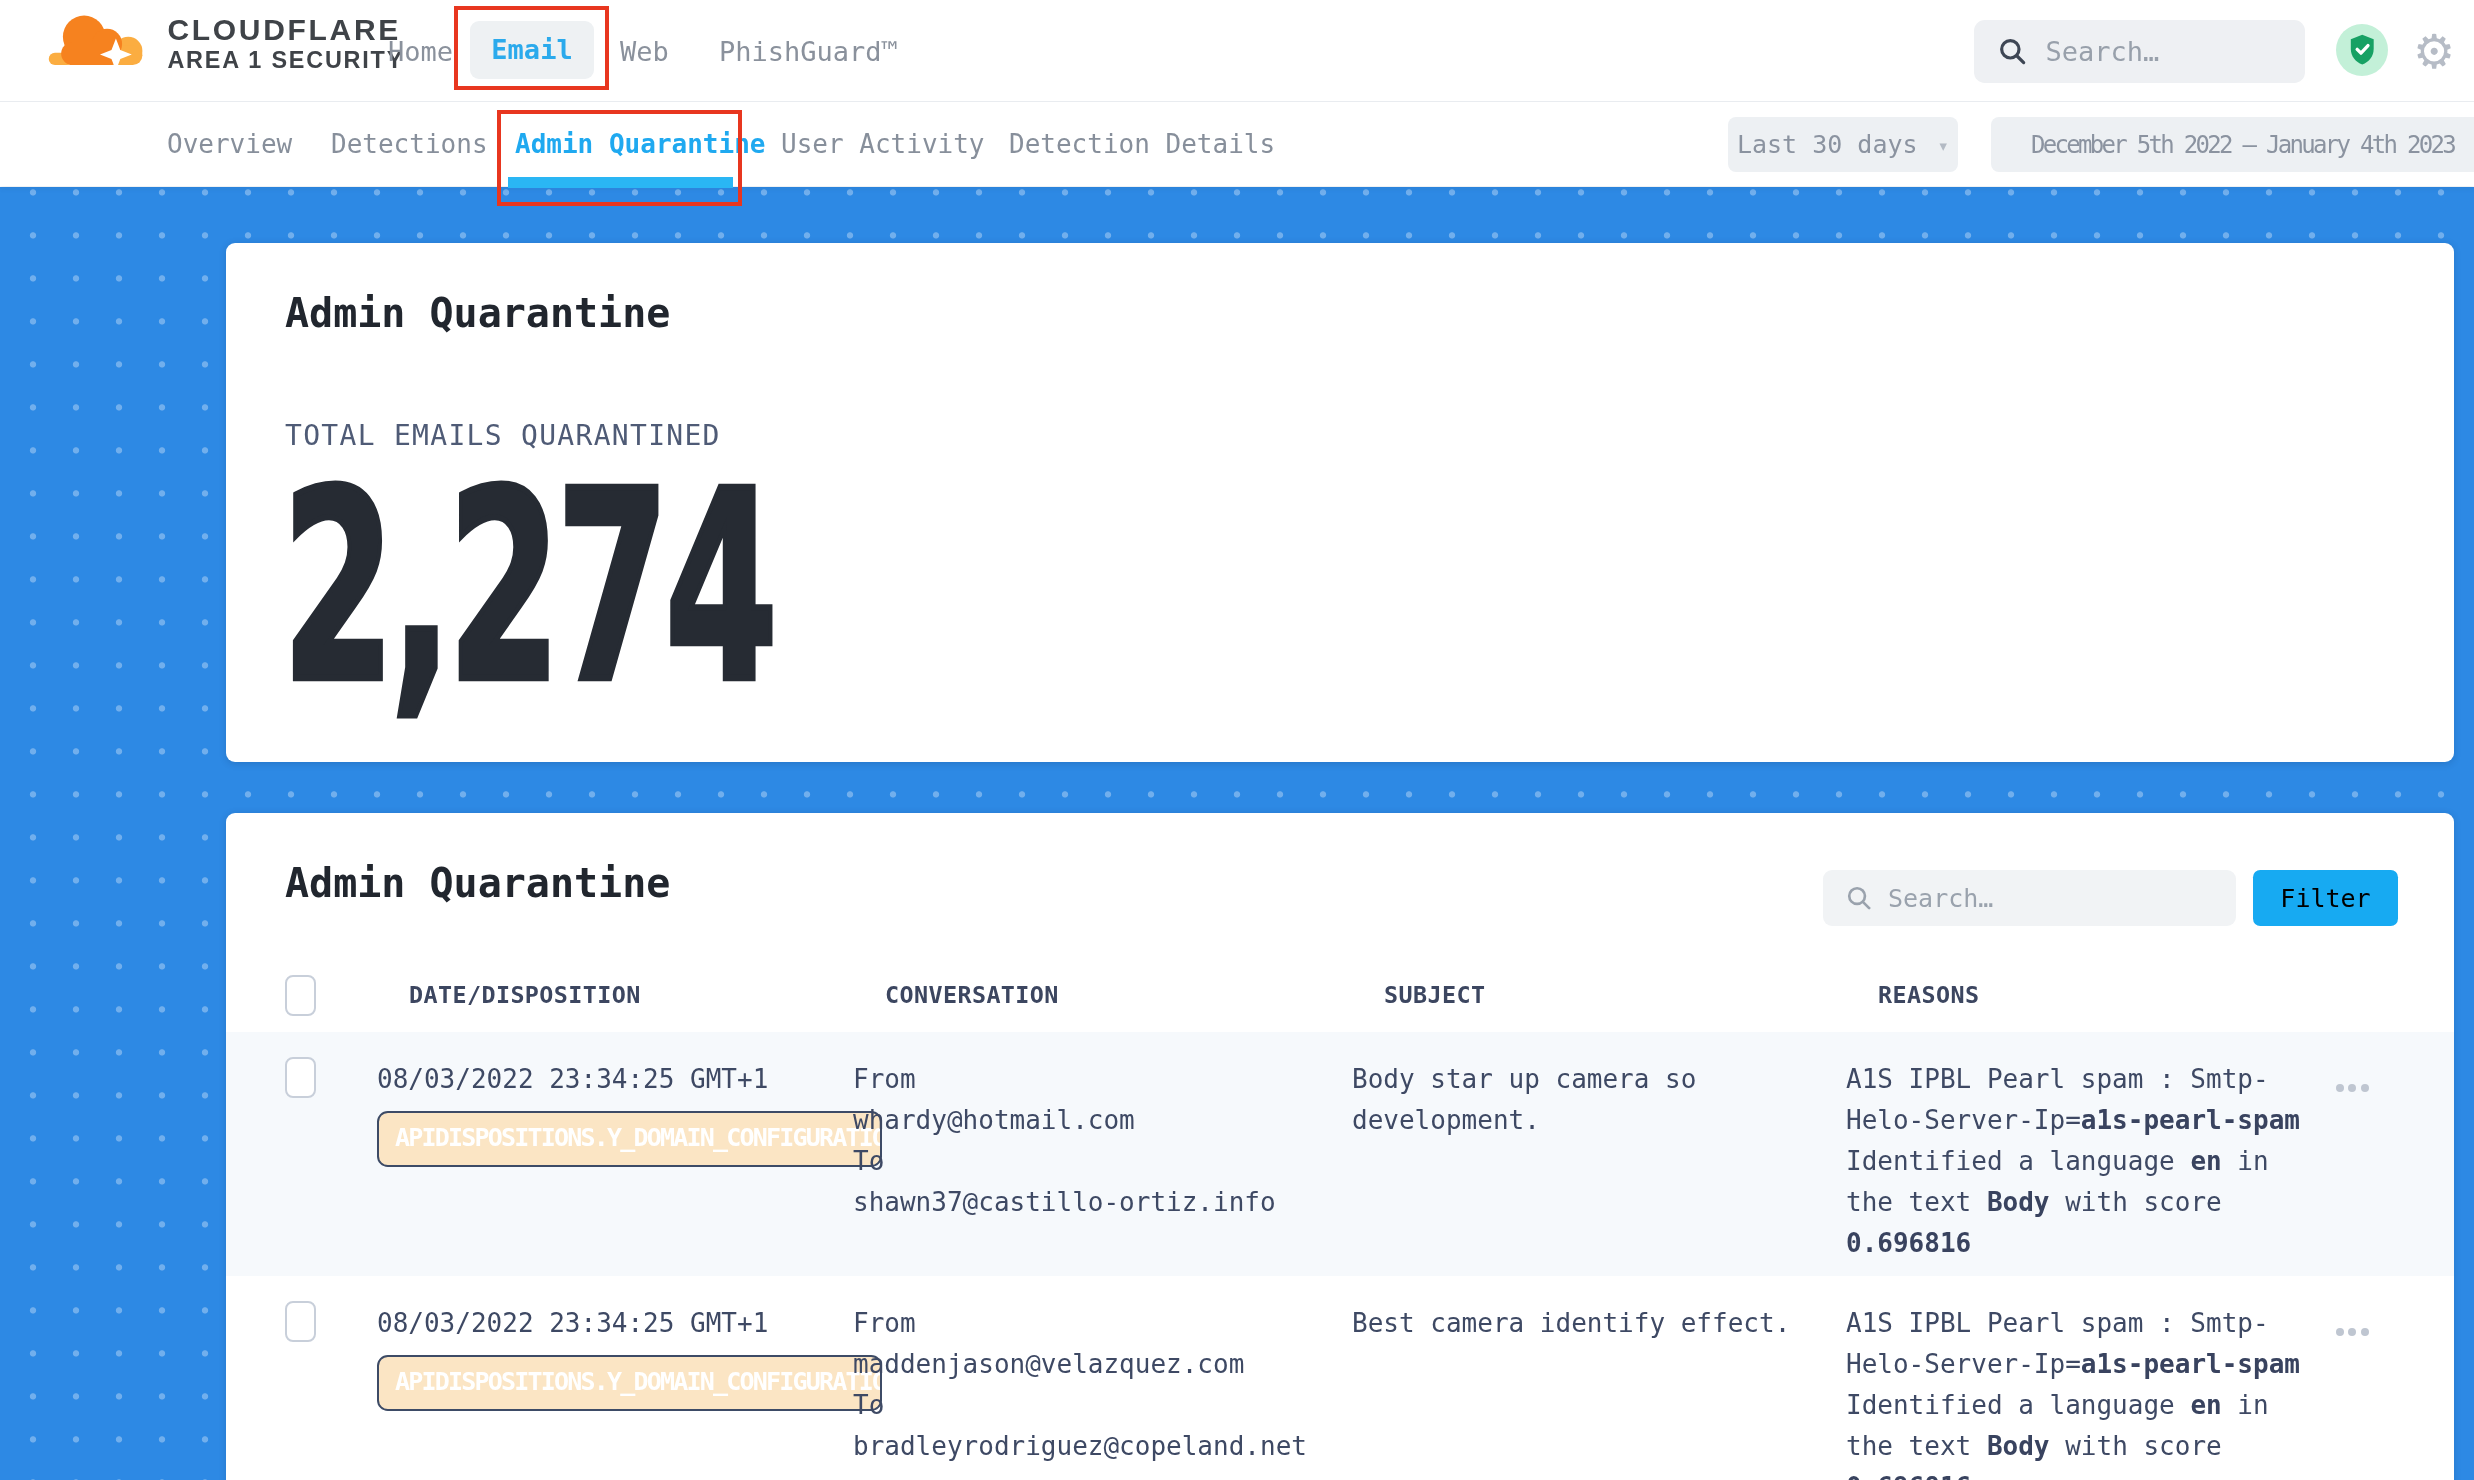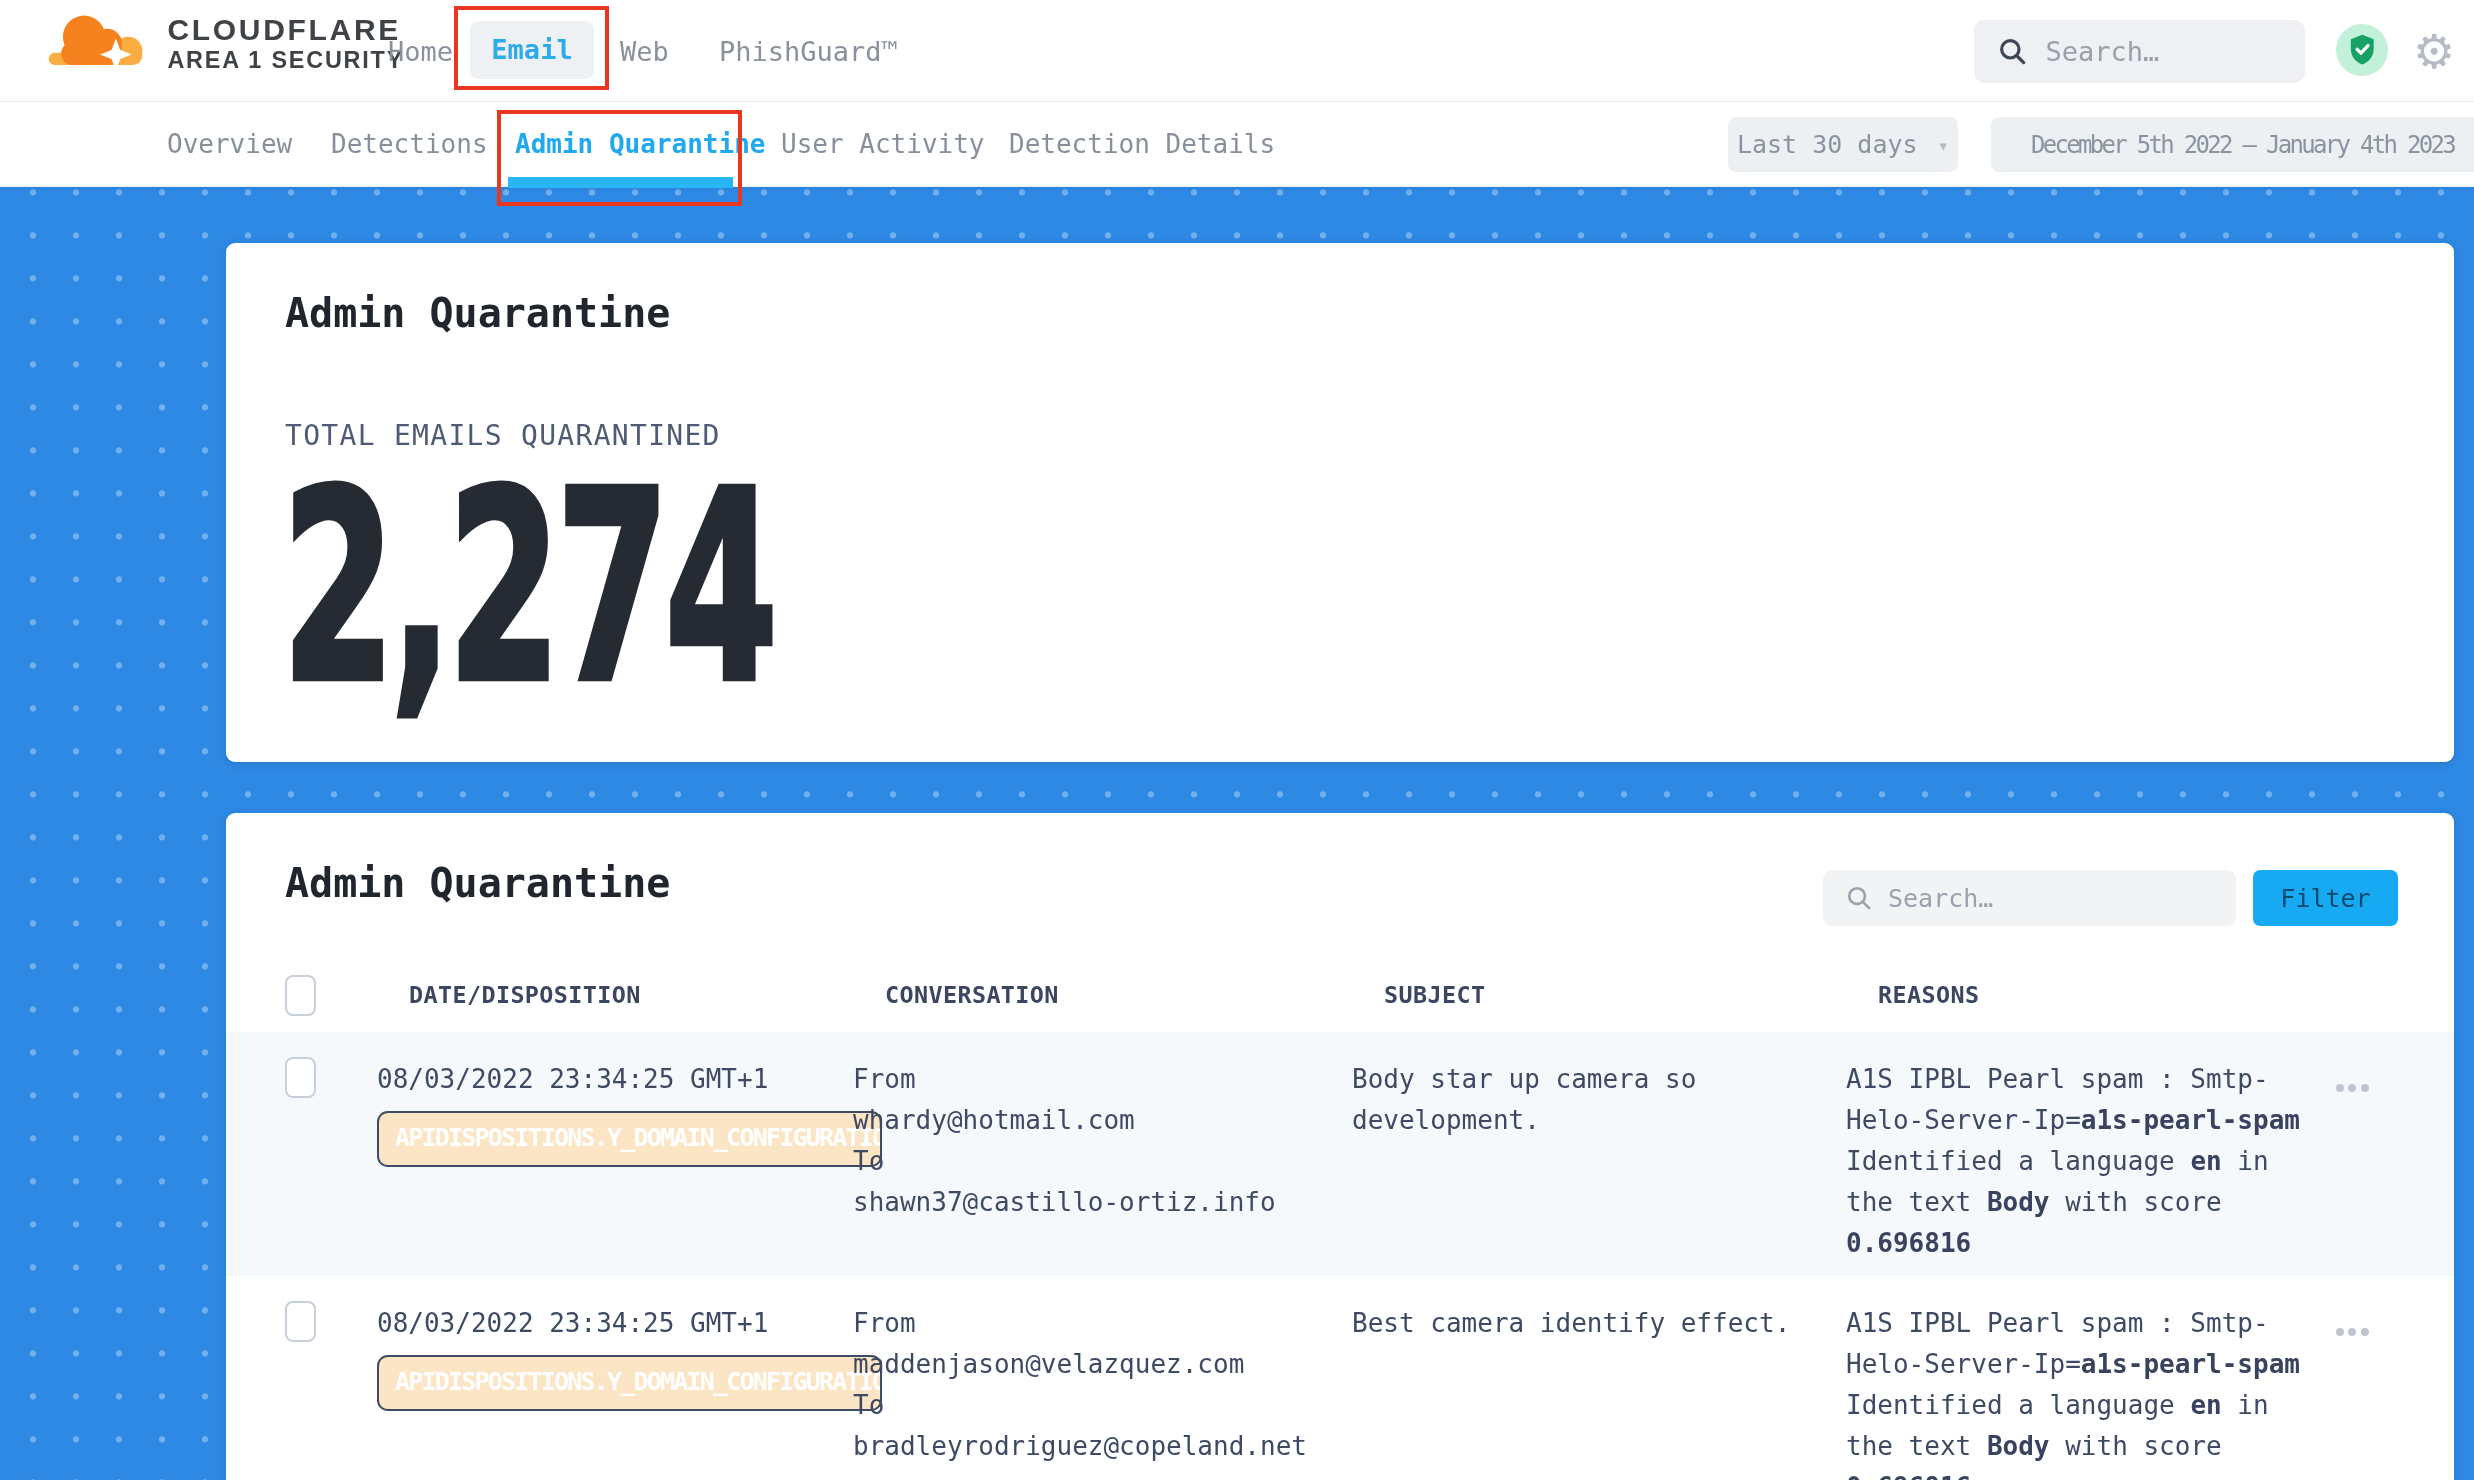--- a/index.html
+++ b/index.html
@@ -84,21 +84,21 @@
   .card-table { top:626px; height:988px; }
   .tbl-search {
     position:absolute; left:1597px; top:57px; width:413px; height:56px;
     background:#f1f3f5; border-radius:9px; display:flex; align-items:center; padding-left:21.6px; gap:14.4px;
   }
   .tbl-search input { border:none; outline:none; background:transparent; width:296px;
     font-family:"DejaVu Sans Mono", monospace; font-size:25px; color:#3e4654; }
   .tbl-search input::placeholder { color:#9aa2ad; }
   .filter-btn {
     position:absolute; left:2027px; top:57px; width:145px; height:56px;
-    background:#17aaf2; border:none; border-radius:7.2px; color:#0c4a6e;
+    background:#17aaf2; border:none; border-radius:7.2px; color:#000000;
     font-family:"DejaVu Sans Mono", monospace; font-size:25px; cursor:pointer;
   }
   .table { position:absolute; left:0; top:145px; width:2228px; }
   .trow {
     display:grid; grid-template-columns:92px 476px 499px 494px 463px 1fr;
     padding:0 59px; width:2228px;
   }
   .thead { height:74px; align-items:center; background:#fff; }
   .th { font-size:23.4px; font-weight:bold; letter-spacing:0.4px; color:#3c4660;margin-left:32px; }
   .rowitem { min-height:244px; align-items:start; }

